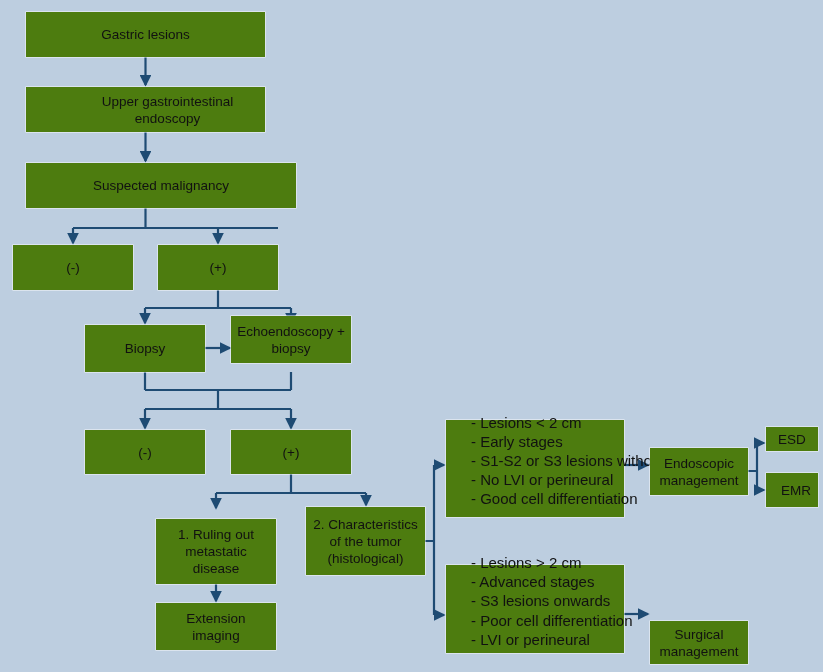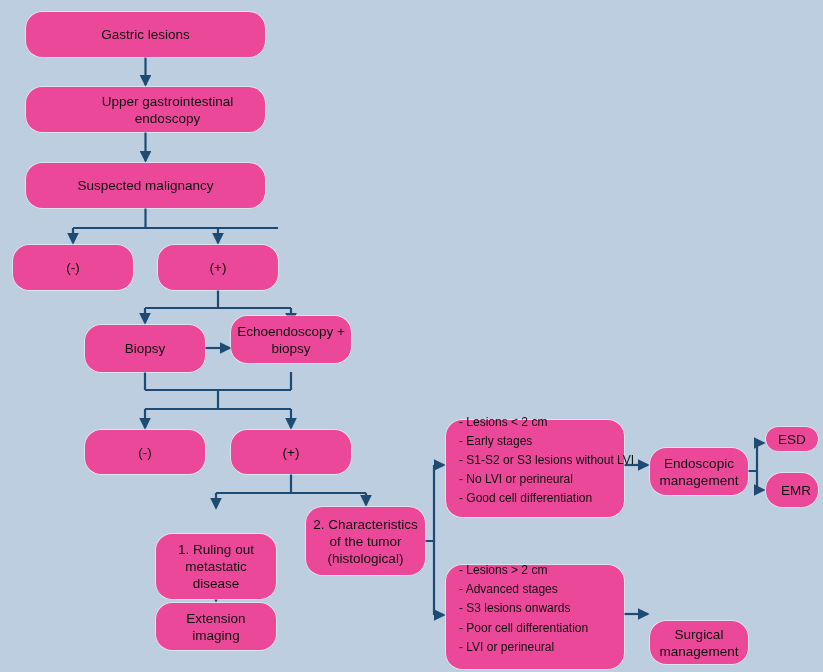--- a/index.html
+++ b/index.html
@@ -22,48 +22,47 @@
   svg.connectors {
     position: absolute;
     left: 0;
     top: 0;
     width: 823px;
     height: 672px;
     pointer-events: none;
   }
   .node {
     position: absolute;
-    background: #ec4899;
+    background: #4d7c0f;
     box-sizing: border-box;
     display: flex;
     align-items: center;
     justify-content: center;
     text-align: center;
     color: #111111;
     font-size: 13.5px;
     line-height: 17px;
     z-index: 2;
     box-shadow: 0 0 0 0.5px rgba(255,255,255,0.9);
-    border-radius: 16px;
   }
   .node .lbl {
     display: block;
     padding: 0 6px;
     white-space: pre-line;
   }
   .node.listbox {
     align-items: center;
     justify-content: flex-start;
     text-align: left;
   }
   .node.listbox ul {
     list-style: none;
-    margin: 0;
+    margin: 12px;
     padding: 0 0 16px 13px;
-    font-size: 12px;
+    font-size: 15px;
     line-height: 19.2px;
   }
   .node.listbox li {
     white-space: nowrap;
   }
 </style>
 </head>
 <body>
 
 <div id="canvas">
@@ -139,21 +138,21 @@
   </svg>
 
   <div class="node" style="left:26px; top:12px; width:239px; height:45px;">
     <span class="lbl">Gastric lesions</span>
   </div>
 
   <div class="node" style="left:26px; top:87px; width:239px; height:45px;padding-left:44px;">
     <span class="lbl">Upper gastrointestinal endoscopy</span>
   </div>
 
-  <div class="node" style="left:26px; top:163px; width:239px; height:45px;text-align:right;">
+  <div class="node" style="left:26px; top:163px; width:270px; height:45px;text-align:right;">
     <span class="lbl">Suspected malignancy</span>
   </div>
 
   <div class="node" style="left:13px; top:245px; width:120px; height:45px;">
     <span class="lbl">(-)</span>
   </div>
 
   <div class="node" style="left:158px; top:245px; width:120px; height:45px;">
     <span class="lbl">(+)</span>
   </div>
@@ -168,21 +167,21 @@
   </div>
 
   <div class="node" style="left:85px; top:430px; width:120px; height:44px;">
     <span class="lbl">(-)</span>
   </div>
 
   <div class="node" style="left:231px; top:430px; width:120px; height:44px;">
     <span class="lbl">(+)</span>
   </div>
 
-  <div class="node" style="left:156px; top:534px; width:120px; height:65px;">
+  <div class="node" style="left:156px; top:519px; width:120px; height:65px;">
     <span class="lbl">1. Ruling out
 metastatic disease</span>
   </div>
 
   <div class="node" style="left:306px; top:507px; width:119px; height:68px;">
     <span class="lbl">2. Characteristics
 of the tumor
 (histological)</span>
   </div>
 
@@ -193,21 +192,21 @@
   <div class="node listbox" style="left:446px; top:420px; width:178px; height:97px;">
     <ul>
       <li>- Lesions &lt; 2 cm</li>
       <li>- Early stages</li>
       <li>- S1-S2 or S3 lesions without LVI</li>
       <li>- No LVI or perineural</li>
       <li>- Good cell differentiation</li>
     </ul>
   </div>
 
-  <div class="node listbox" style="left:446px; top:565px; width:178px; height:104px;">
+  <div class="node listbox" style="left:446px; top:565px; width:178px; height:88px;">
     <ul>
       <li>- Lesions &gt; 2 cm</li>
       <li>- Advanced stages</li>
       <li>- S3 lesions onwards</li>
       <li>- Poor cell differentiation</li>
       <li>- LVI or perineural</li>
     </ul>
   </div>
 
   <div class="node" style="left:650px; top:448px; width:98px; height:47px;">

